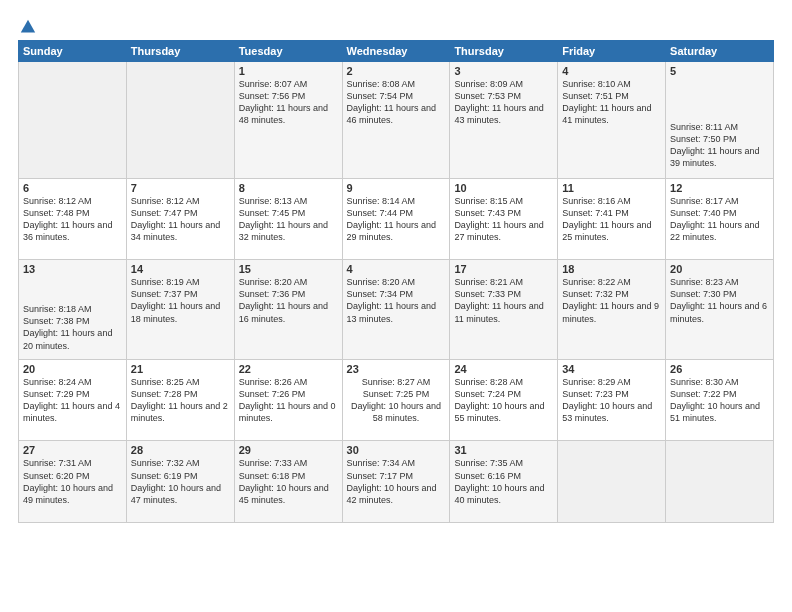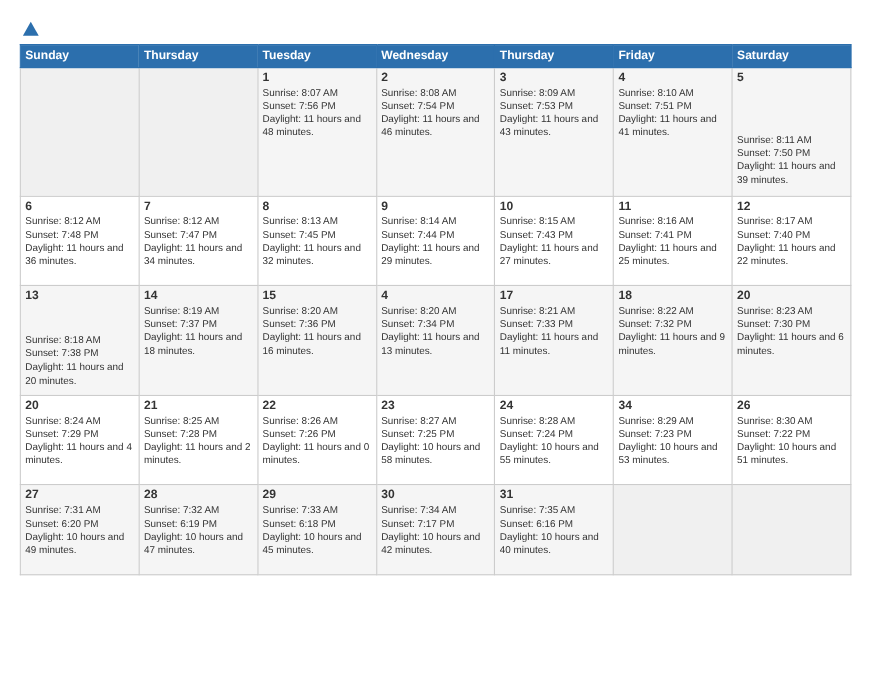--- a/index.html
+++ b/index.html
@@ -271,21 +271,21 @@
 Daylight: 11 hours and 2 minutes.</div>
           </td>
           <td>
             <span class="day-num">22</span>
             <div class="day-info" style="white-space: pre-line;">Sunrise: 8:26 AM
 Sunset: 7:26 PM
 Daylight: 11 hours and 0 minutes.</div>
           </td>
           <td>
             <span class="day-num">23</span>
-            <div class="day-info" style="white-space: pre-line;">Sunrise: 8:27 AM
+            <div class="day-info" style="white-space: pre-line; text-align: center;">Sunrise: 8:27 AM
 Sunset: 7:25 PM
 Daylight: 10 hours and 58 minutes.</div>
           </td>
           <td>
             <span class="day-num">24</span>
             <div class="day-info" style="white-space: pre-line;">Sunrise: 8:28 AM
 Sunset: 7:24 PM
 Daylight: 10 hours and 55 minutes.</div>
           </td>
           <td>

